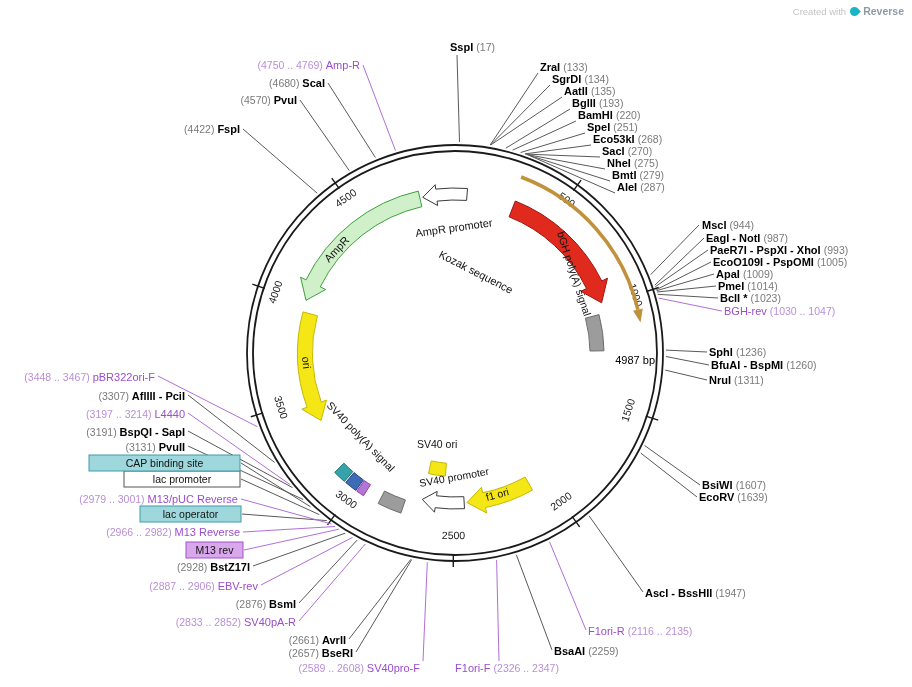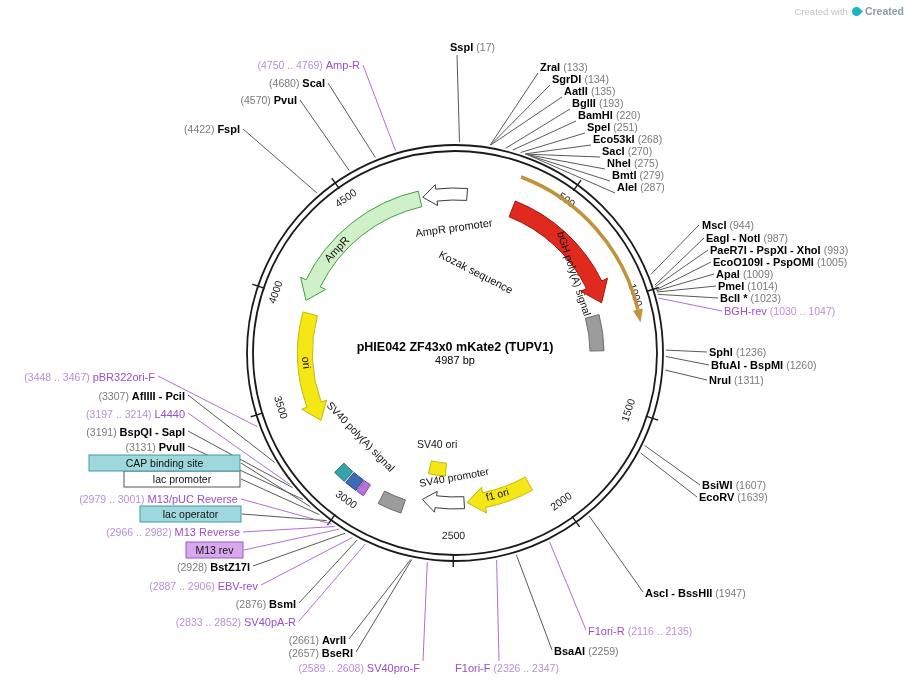--- a/index.html
+++ b/index.html
@@ -2,21 +2,21 @@
 <html><head>
 <meta charset="utf-8">
 <style>
   html,body{margin:0;padding:0;background:#ffffff;}
   #stage{position:relative;width:912px;height:687px;background:#ffffff;overflow:hidden;
          font-family:"Liberation Sans",sans-serif;}
   #map{position:absolute;left:0;top:0;}
   #map text{font-family:"Liberation Sans",sans-serif;}
   .center-title{position:absolute;left:255px;top:340px;width:400px;text-align:center;pointer-events:none;}
   .center-title .t1{font-size:12.5px;font-weight:bold;color:#000;}
-  .center-title .t2{font-size:11px;color:#000;margin-top:0;}
+  .center-title .t2{font-size:11px;color:#000;margin-top:14px;text-align:right;}
   .credit{position:absolute;top:5px;right:8px;display:flex;align-items:center;gap:4px;text-align:center;}
   .credit .c1{font-size:9.5px;color:#c3c3c3;}
   .credit .logo{display:inline-block;width:9px;height:9px;background:#1ab5c4;
                 border-radius:50% 0 50% 50%;transform:rotate(45deg);}
   .credit .c2{font-size:10.5px;font-weight:bold;color:#8e9ba3;}
 </style>
 </head>
 <body>
 
 <div id="stage">
@@ -167,22 +167,21 @@
       <text x="557" y="233" text-anchor="start" font-size="10.5" fill="#111111" transform="rotate(72 557 233)">bGH poly(A) signal</text>
       <text x="329" y="263" text-anchor="start" font-size="11" fill="#111111" transform="rotate(-47 329 263)">AmpR</text>
       <text x="302" y="357" text-anchor="start" font-size="11" fill="#111111" transform="rotate(84 302 357)">ori</text>
       <text x="326" y="406" text-anchor="start" font-size="10.5" fill="#111111" transform="rotate(46 326 406)">SV40 poly(A) signal</text>
       <text x="417" y="448" text-anchor="start" font-size="10.5" fill="#111111">SV40 ori</text>
       <text x="420" y="487" text-anchor="start" font-size="10.5" fill="#111111" transform="rotate(-10 420 487)">SV40 promoter</text>
       <text x="487" y="501" text-anchor="start" font-size="10.5" fill="#111111" transform="rotate(-15 487 501)">f1 ori</text>
     </svg>
 
   <div class="center-title">
-    <div class="t1">pHIE042 ZF43x0 mKate2 (TUPV1)</div>
     <div class="t2">4987 bp</div>
   </div>
 
   <div class="credit">
     <span class="c1">Created with</span>
     <span class="logo"></span>
-    <span class="c2">Created</span>
+    <span class="c2">Reverse</span>
   </div>
 </div>
 
 </body></html>

